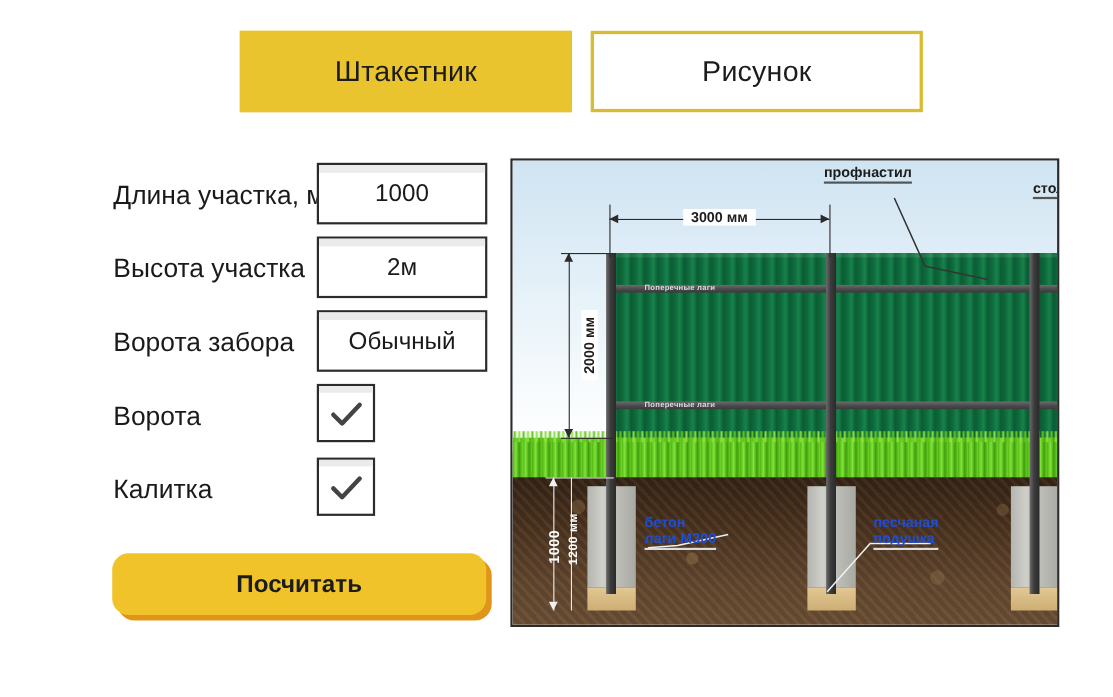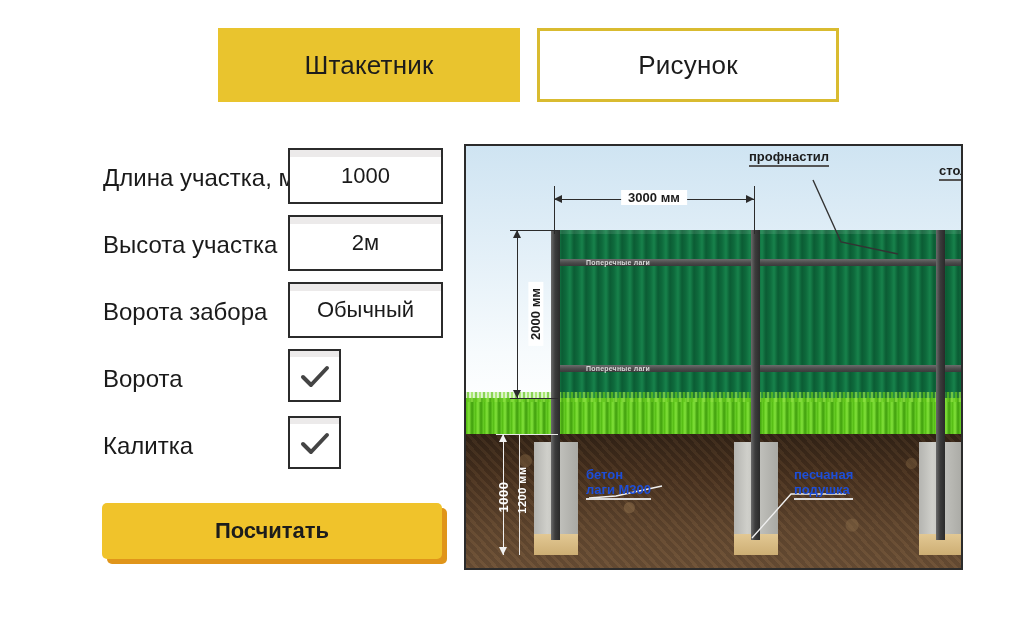--- a/index.html
+++ b/index.html
@@ -128,21 +128,21 @@
 
   
   .calc-btn {
     position: absolute;
     left: 102px;
     top: 503px;
     width: 340px;
     height: 56px;
     background: #f0c32b;
     border: none;
-    border-radius: 5px;
+    border-radius: 15px;
     box-shadow: 5px 5px 0 0 #e0951a;
     font-family: "Liberation Sans", "DejaVu Sans", sans-serif;
     font-size: 22px;
     font-weight: bold;
     color: #1c1c1c;
     cursor: pointer;
     display: flex;
     align-items: center;
     justify-content: center;
   }

